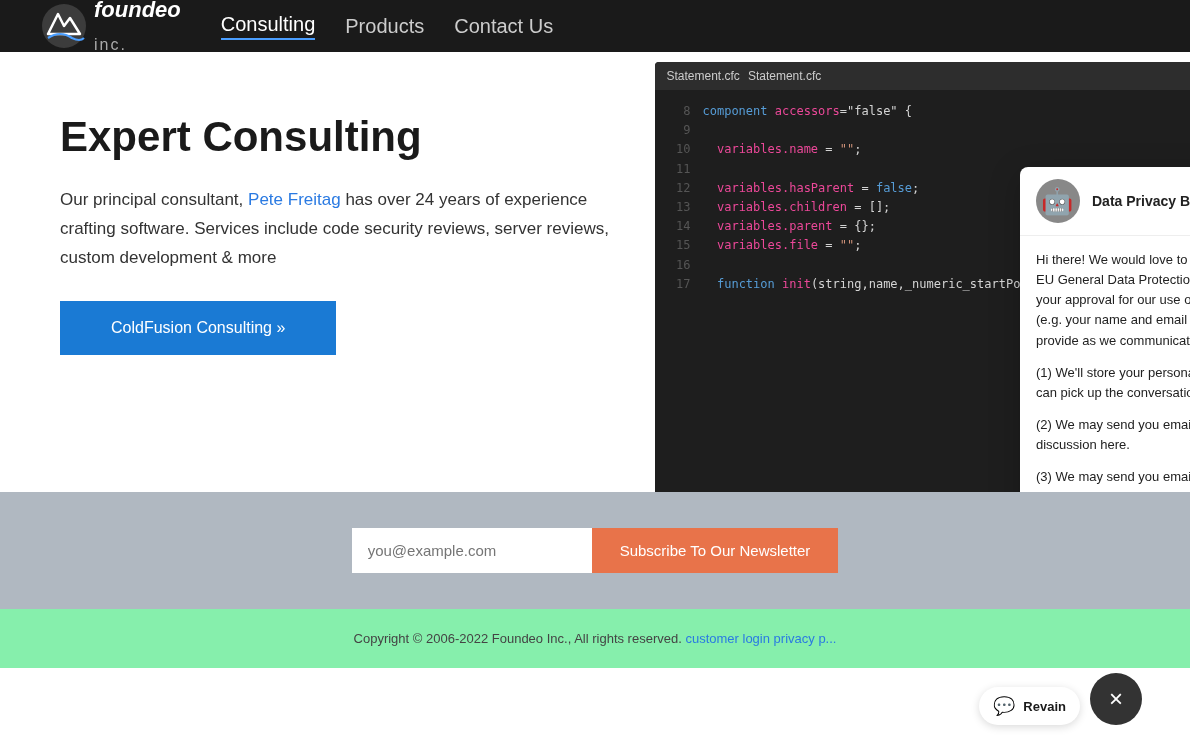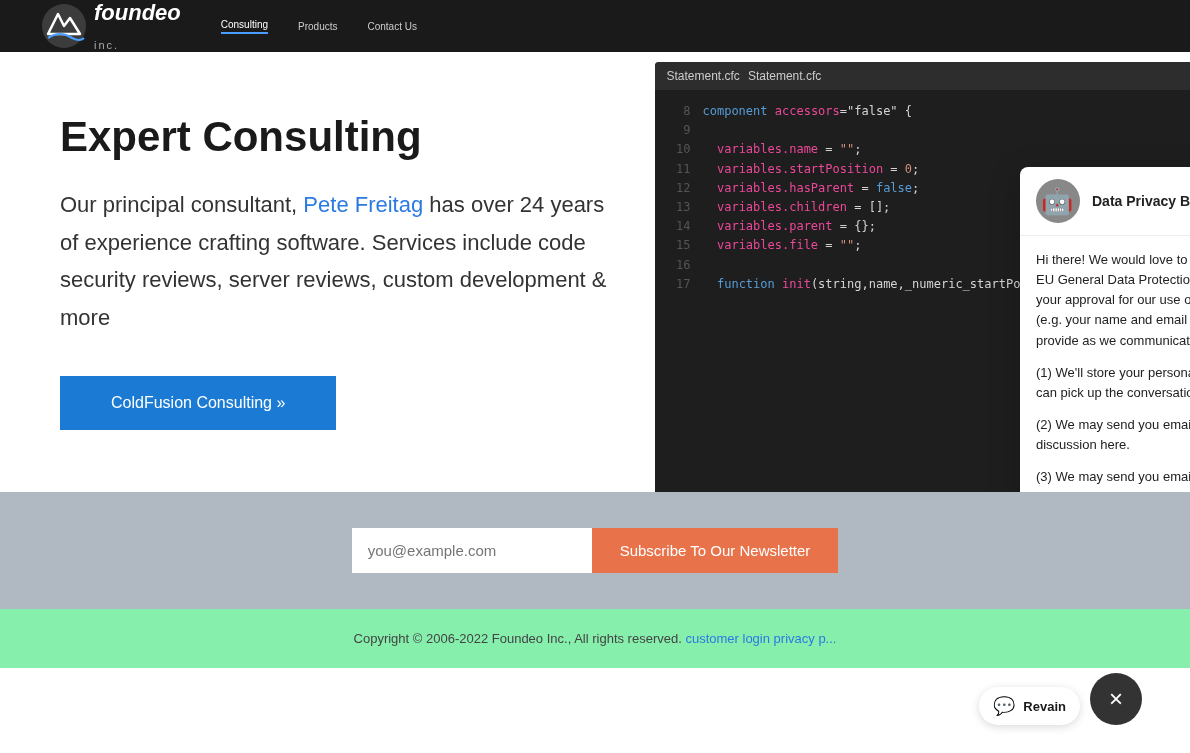--- a/index.html
+++ b/index.html
@@ -29,33 +29,33 @@
       line-height: 1;
     }
     .logo-foundeo {
       color: #fff;
       font-size: 22px;
       font-weight: bold;
       font-style: italic;
     }
     .logo-inc {
       color: #aaa;
-      font-size: 11px;
+      font-size: 16px;
       letter-spacing: 2px;
       margin-top: 16px;
     }
     .navbar-links {
       display: flex;
       gap: 30px;
       align-items: center;
     }
     .navbar-link {
       color: #ccc;
       text-decoration: none;
-      font-size: 10px;
+      font-size: 20px;
       cursor: pointer;
     }
     .navbar-link.active { color: #fff; border-bottom: 2px solid #4a9eff; padding-bottom: 2px; }
 
     
     .hero {
       display: flex;
       min-height: 440px;
       background: #fff;
       position: relative;
@@ -67,24 +67,24 @@
       z-index: 2;
     }
     .hero-title {
       font-size: 42px;
       font-weight: bold;
       color: #1a1a1a;
       margin-bottom: 24px;
       line-height: 1.2;
     }
     .hero-description {
-      font-size: 22px;
+      font-size: 17px;
       color: #333;
       line-height: 1.7;
-      margin-bottom: 40px;
+      margin-bottom: 28px;
       max-width: 560px;
     }
     .hero-description a {
       color: #2a7ae2;
       text-decoration: none;
     }
     .hero-cta {
       display: inline-block;
       background: #1a7ad4;
       color: #fff;
@@ -321,21 +321,20 @@
         <div class="code-line">
             <span class="code-num">9</span>
             <span></span>
           </div>
         <div class="code-line">
             <span class="code-num">10</span>
             <span>&nbsp;&nbsp;<span class="code-var">variables.name</span> = <span class="code-string">""</span>;</span>
           </div>
         <div class="code-line">
             <span class="code-num">11</span>
-            <span>&nbsp;&nbsp;<span class="code-var">variables.startPosition</span> = <span class="code-string">0</span>;</span>
           </div>
         <div class="code-line">
             <span class="code-num">12</span>
             <span>&nbsp;&nbsp;<span class="code-var">variables.hasParent</span> = <span class="code-keyword">false</span>;</span>
           </div>
         <div class="code-line">
             <span class="code-num">13</span>
             <span>&nbsp;&nbsp;<span class="code-var">variables.children</span> = [];</span>
           </div>
         <div class="code-line">

